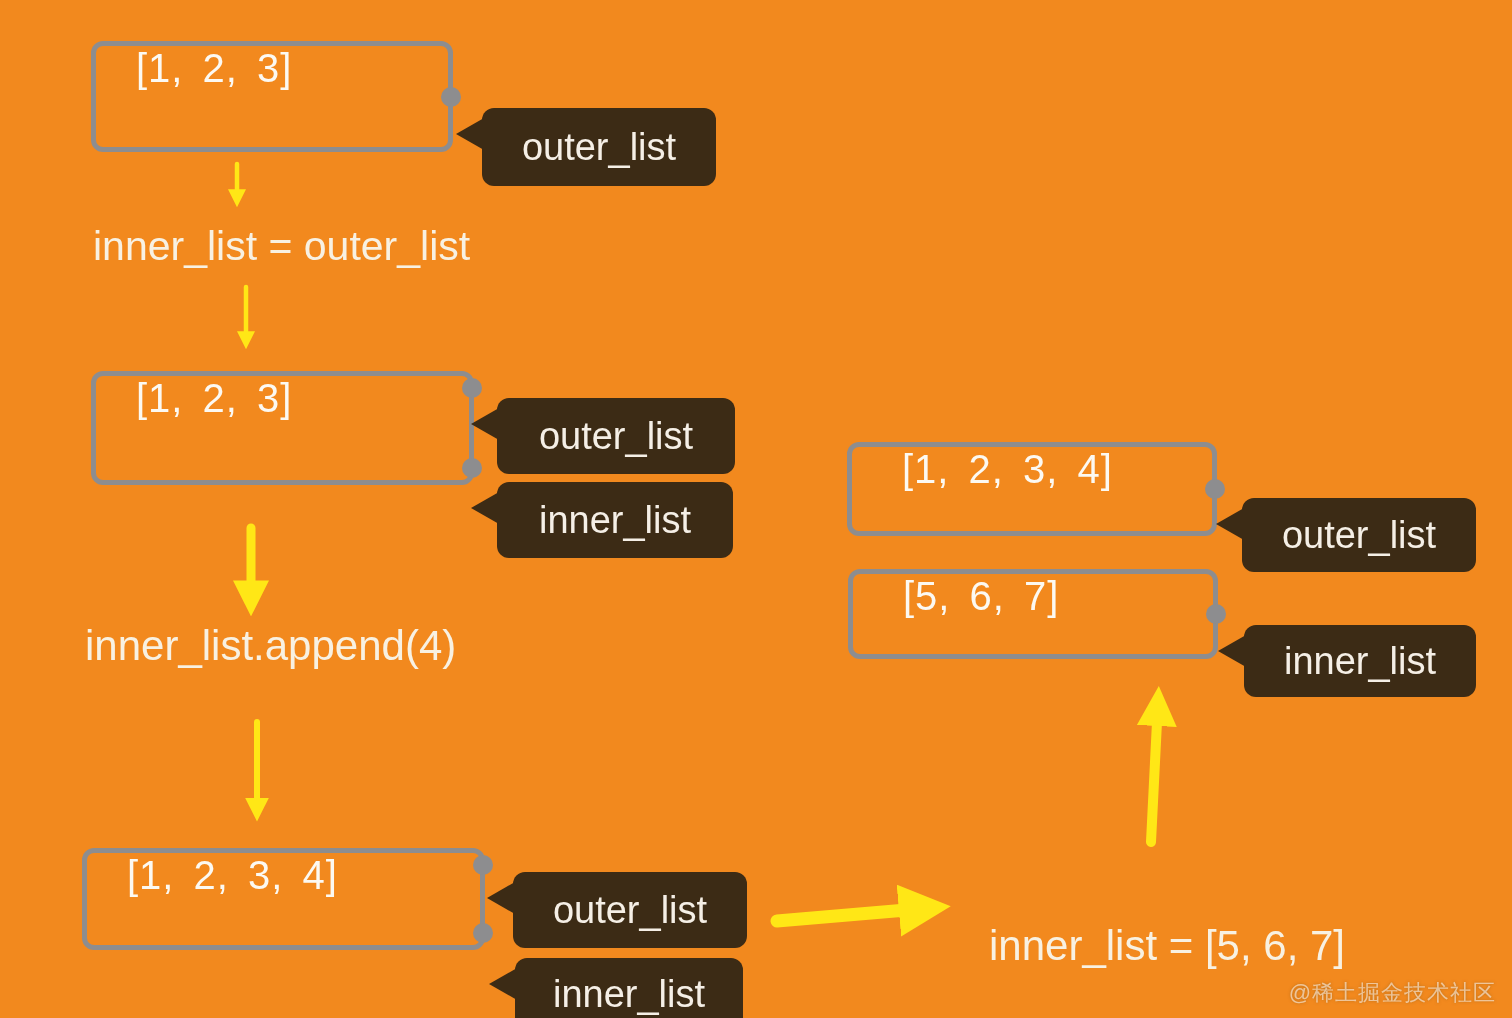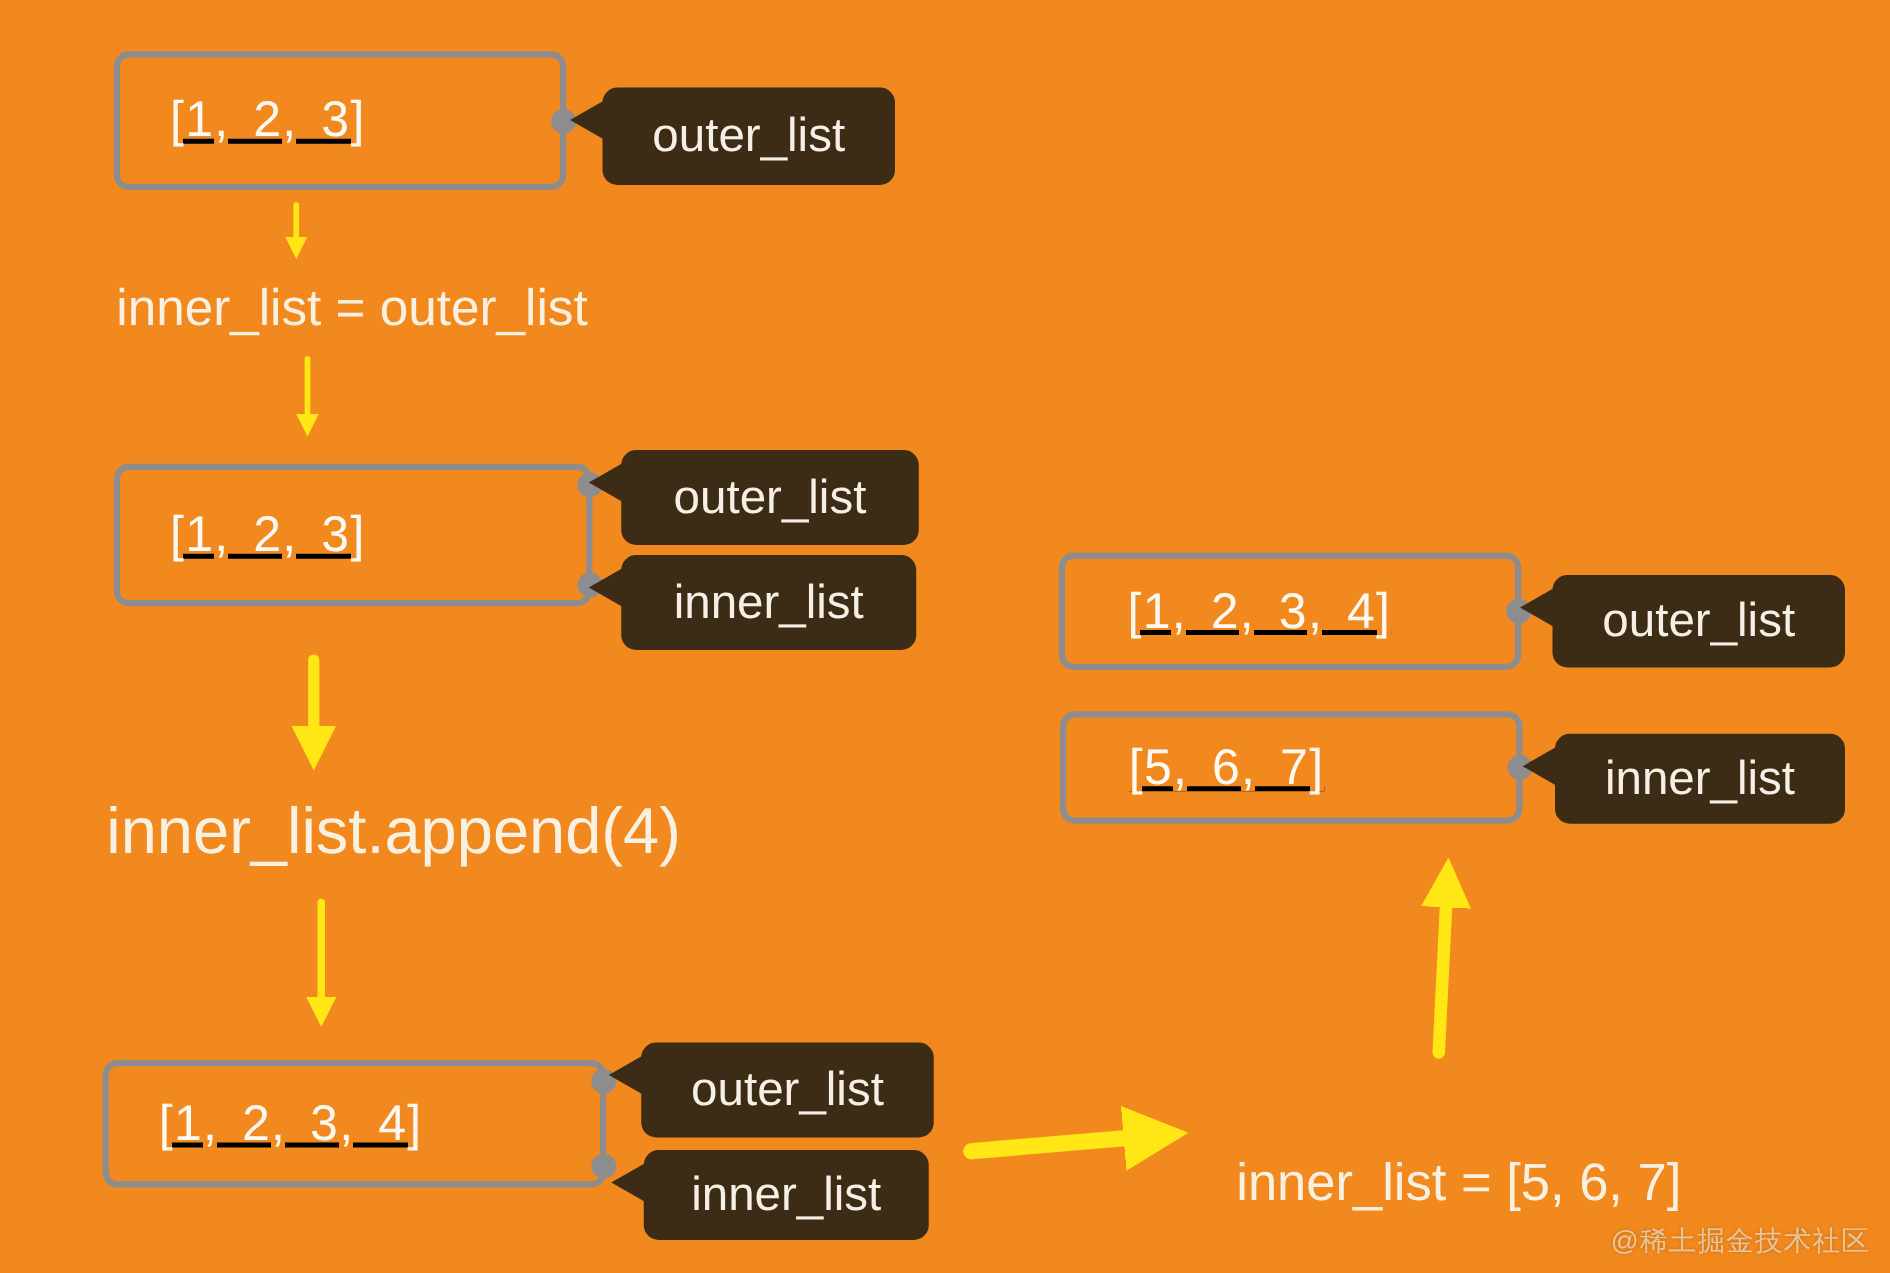--- a/index.html
+++ b/index.html
@@ -29,22 +29,21 @@
     left: 0; top: 0;
     width: 1512px; height: 1018px;
     color: var(--arrow);
     pointer-events: none;
   }
   .node-box {
     position: absolute;
     border: 5px solid var(--box-border);
     border-radius: 12px;
     display: flex;
-    align-items: center;
-    text-decoration: underline;
+    align-items: flex-start;
   }
   .box-value {
     color: var(--box-text);
     font-size: 40px;
     letter-spacing: 1px;
     word-spacing: 7px;
     white-space: nowrap;
   }
   .pad-l { padding-left: 40px; }
   .pad-r { padding-left: 50px; }
@@ -61,20 +60,21 @@
   .tag {
     position: absolute;
     background: var(--tag-background);
     border-radius: 12px;
     display: flex;
     align-items: center;
     justify-content: center;
     color: var(--tag-text);
     font-size: 38px;
     white-space: nowrap;
+    margin-top: 38px;
   }
   .tag::before {
     content: "";
     position: absolute;
     left: -26px;
     top: 10px;
     width: 0; height: 0;
     border-top: 16px solid transparent;
     border-bottom: 16px solid transparent;
     border-right: 28px solid var(--tag-background);
@@ -129,21 +129,21 @@
     <span class="dot dot-top"></span>
     <span class="dot dot-bottom"></span>
   </div>
   <div class="tag" style="left:497px; top:360px; width:238px; height:76px">
     <span>outer_list</span>
   </div>
   <div class="tag" style="left:497px; top:444px; width:236px; height:76px">
     <span>inner_list</span>
   </div>
 
-  <div class="statement" style="left:85px; top:635px; font-size:52px">inner_list.append(4)</div>
+  <div class="statement" style="left:85px; top:622px; font-size:42px">inner_list.append(4)</div>
 
   <div class="node-box" style="left:82px; top:848px; width:403px; height:102px">
     <span class="box-value pad-l">[1, 2, 3, 4]</span>
     <span class="dot dot-top"></span>
     <span class="dot dot-bottom"></span>
   </div>
   <div class="tag" style="left:513px; top:834px; width:234px; height:76px">
     <span>outer_list</span>
   </div>
   <div class="tag" style="left:515px; top:920px; width:228px; height:72px">

